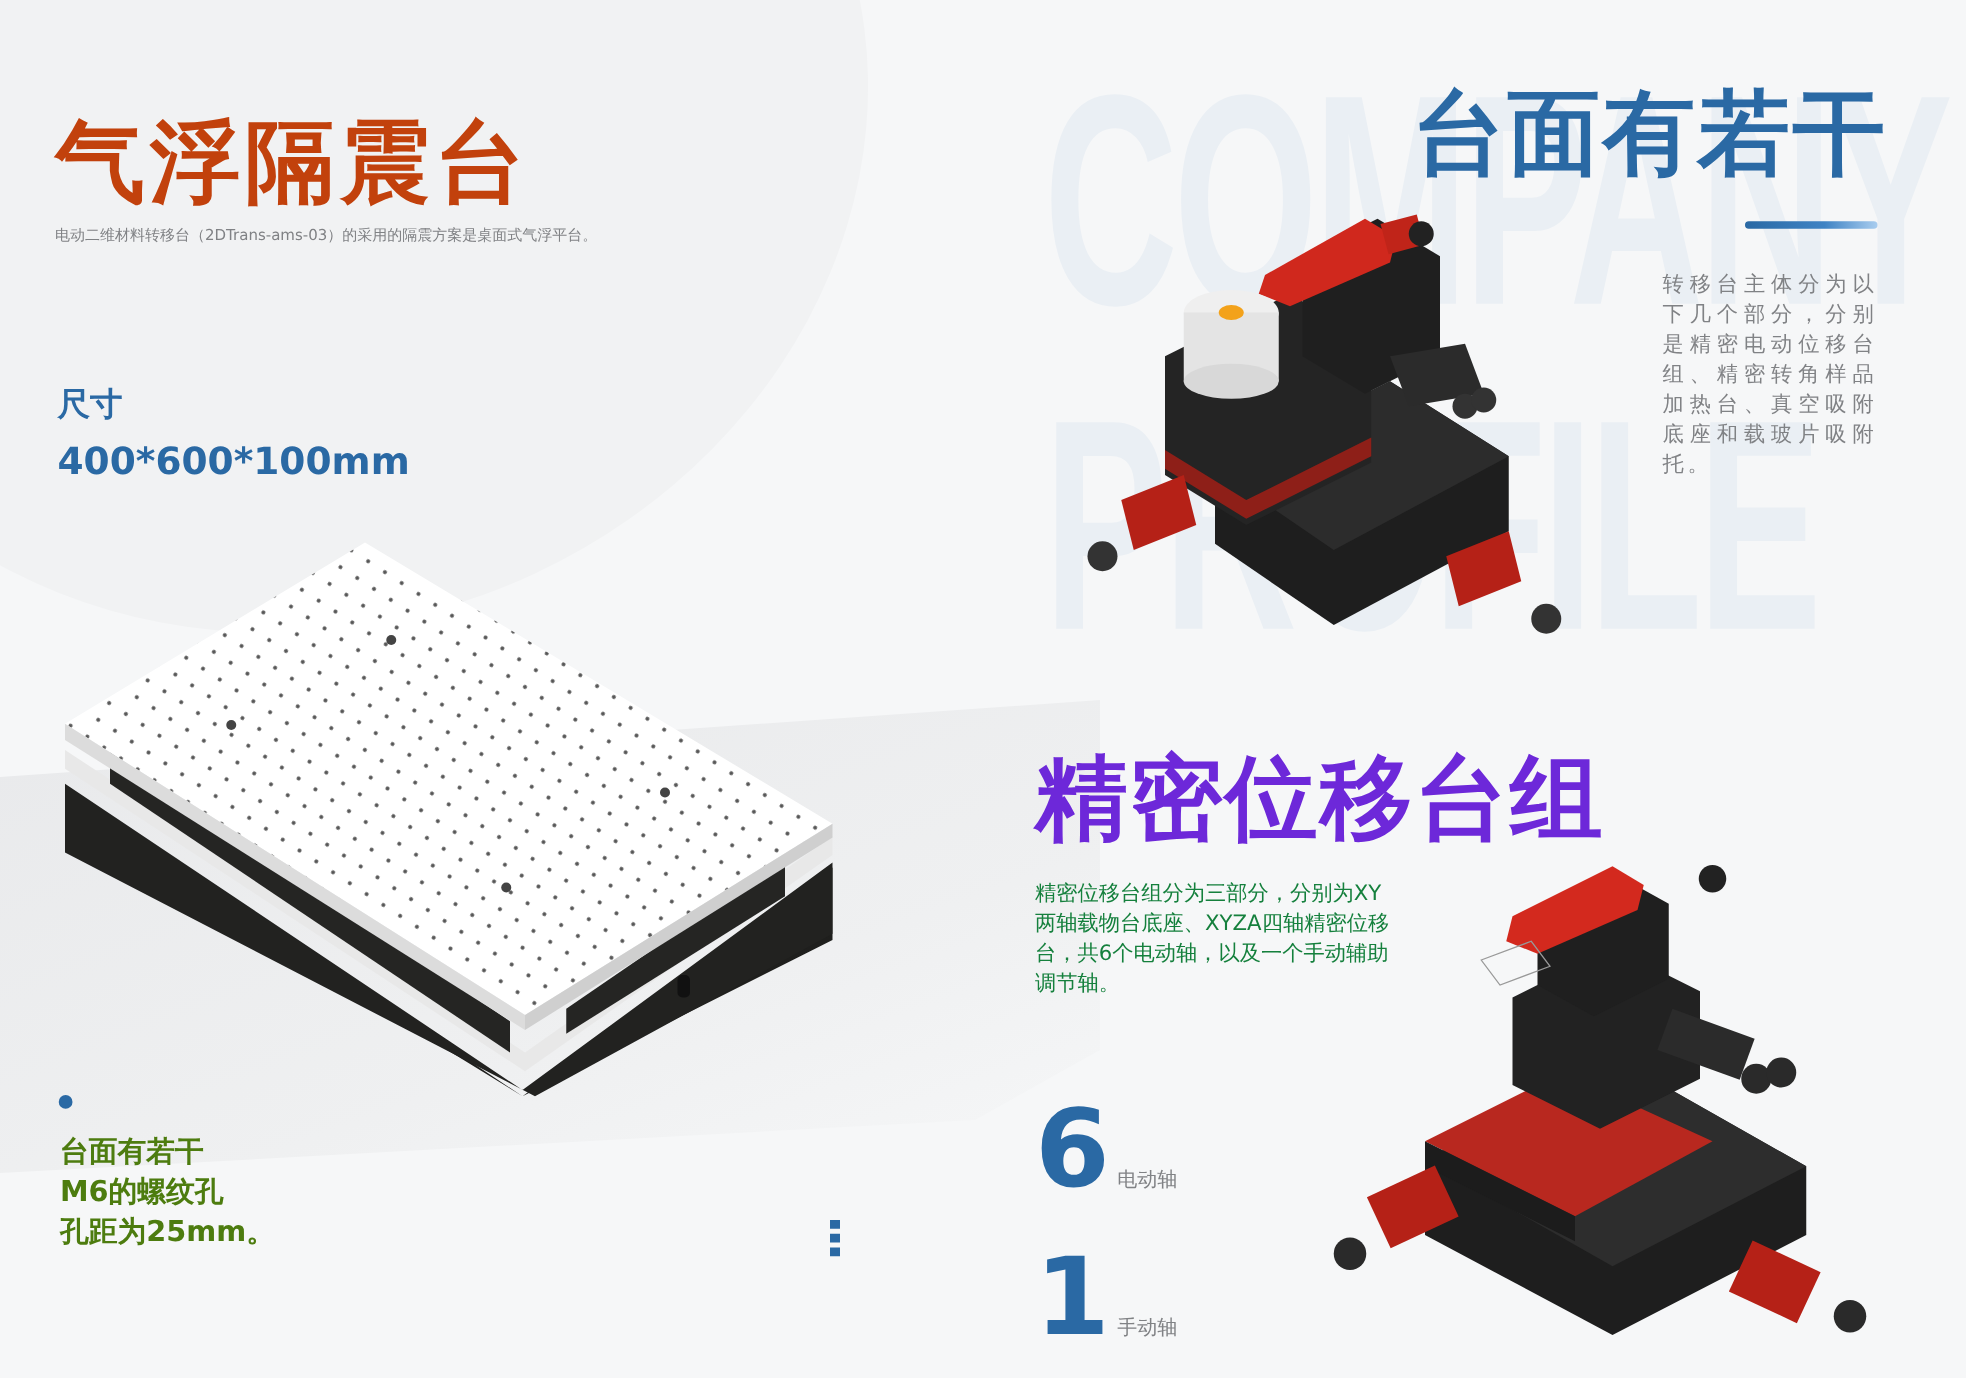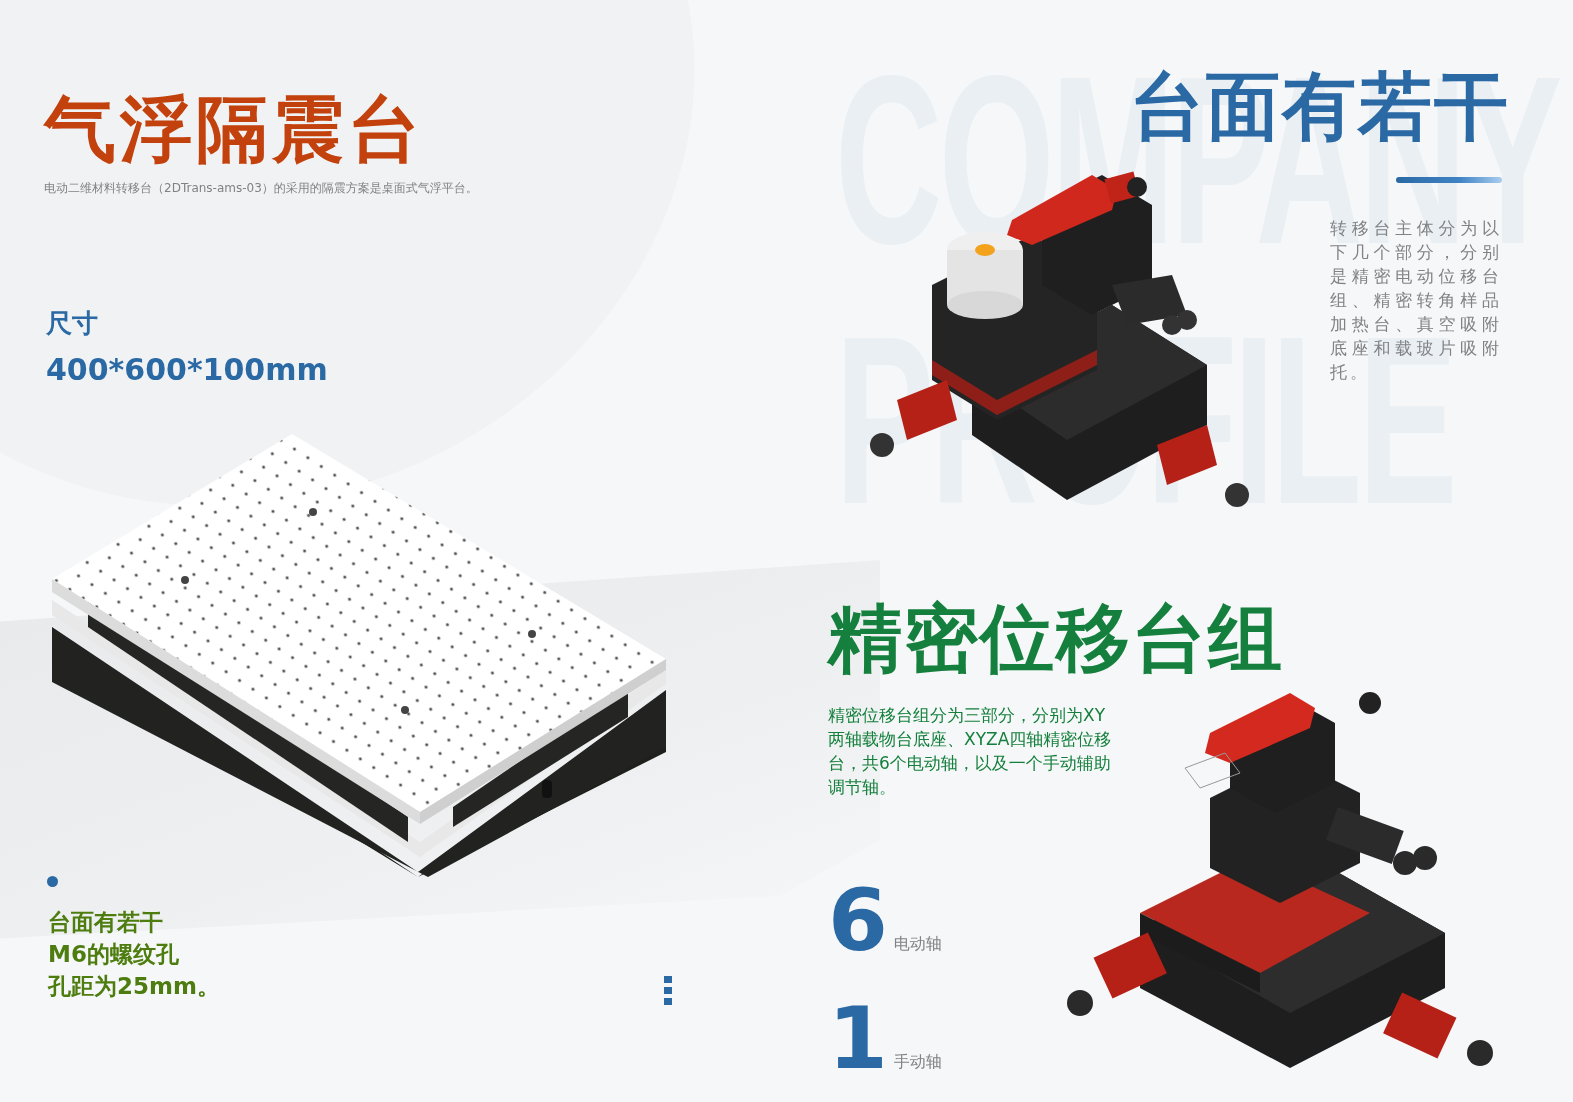--- a/index.html
+++ b/index.html
@@ -55,21 +55,21 @@
     background: linear-gradient(90deg, #2a69a4 0%, #3f83c4 60%, #a9cdef 100%);
   }
   .desc-r1 {
     position: absolute; left: 1330px; top: 216px; width: 172px; font-size: 17px; line-height: 24px;
     color: #808285; letter-spacing: 3px; text-align: justify;
   }
   .stage-img-1 { position: absolute; left: 862px; top: 165px; width: 400px; height: 350px; }
 
   .title-r2 {
     position: absolute; left: 828px; top: 590px; font-size: 74px; font-weight: 900;
-    color: #15803d; letter-spacing: 2px; margin: 0;
+    color: #6d28d9; letter-spacing: 2px; margin: 0;
   }
   .desc-r2 {
     position: absolute; left: 828px; top: 703px; width: 285px; font-size: 17px; line-height: 24px;
     color: #15803d;
   }
   .stat { position: absolute; left: 828px; display: flex; align-items: flex-end; }
   .stat .num { font-size: 86px; font-weight: 900; color: #2a69a4; line-height: 0.85; }
   .stat .lbl { font-size: 16px; color: #808285; margin-left: 6px; margin-bottom: 2px; }
   .stat-1 { top: 884px; }
   .stat-2 { top: 1002px; }

